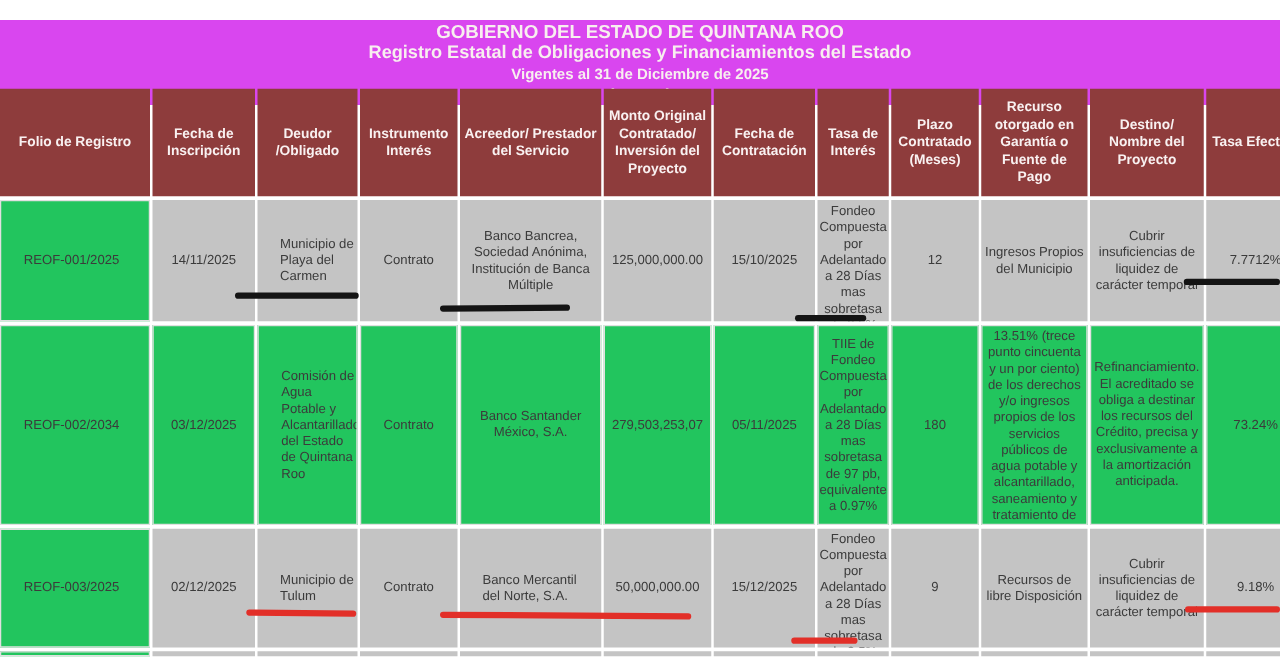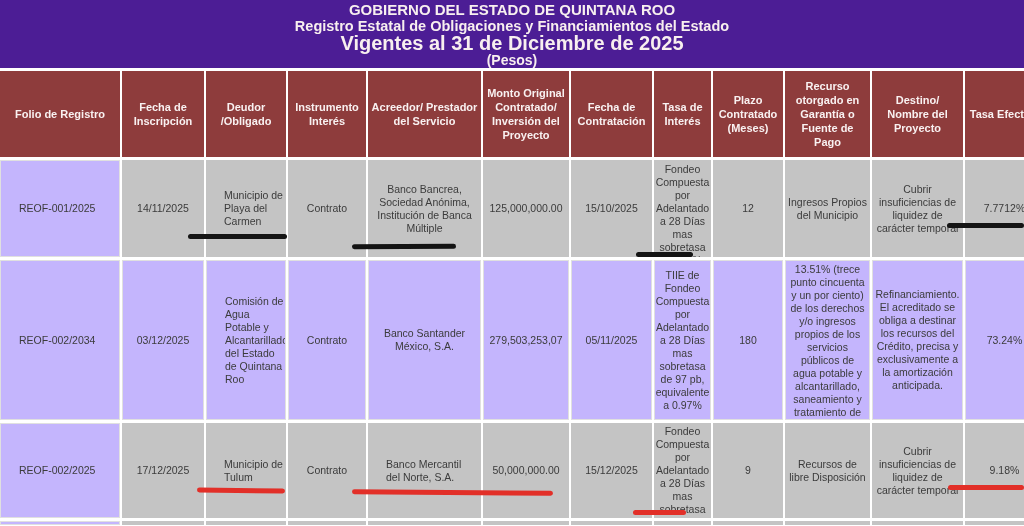--- a/index.html
+++ b/index.html
@@ -2,28 +2,28 @@
 <html><head>
 <meta charset="utf-8">
 <style>
   html,body{margin:0;padding:0;background:#ffffff;}
   .canvas{
     position:relative;width:1024px;height:526px;overflow:hidden;
     background:#ffffff;font-family:"Liberation Sans",sans-serif;
   }
   
   .title-band{
-    position:absolute;left:0;top:0;width:1024px;height:68px;
-    background:#4c1d95;color:#f8efef;
+    position:absolute;left:0;top:16px;width:1024px;height:68px;
+    background:#d946ef;color:#f8efef;
     display:flex;flex-direction:column;align-items:center;justify-content:center;
     text-align:center;font-weight:bold;
   }
   .title-band .t1{font-size:15px;line-height:17px;}
   .title-band .t2{font-size:14.5px;line-height:17px;}
-  .title-band .t3{font-size:20px;line-height:17px;}
+  .title-band .t3{font-size:12px;line-height:17px;}
   .title-band .t4{font-size:14px;line-height:16px;}
   
   .tbl{position:absolute;left:0;top:71px;width:1024px;}
   .row{display:flex;margin-bottom:3px;}
   .cell{
     box-sizing:border-box;margin-right:2px;flex:none;
     display:flex;align-items:center;justify-content:center;
     text-align:center;overflow:hidden;
     font-size:10.5px;line-height:13px;color:#3b3b3b;
     padding:2px 3px;
@@ -32,21 +32,21 @@
   .hrow{height:86px;}
   .hrow .cell{
     background:#8e3c3c;color:#f9f1f1;font-weight:bold;
     font-size:11px;line-height:14px;height:86px;
   }
   .r1{height:97px;} .r1 .cell{height:97px;}
   .r2{height:160px;} .r2 .cell{height:160px;}
   .r3{height:95px;} .r3 .cell{height:95px;}
   .rs{height:4px;margin-bottom:0;} .rs .cell{height:4px;padding:0;}
   .gray{background:#c4c4c4;}
-  .white{background:#c4b5fd;border:1px solid #e0e0e0;}
+  .white{background:#22c55e;border:1px solid #e0e0e0;}
   .al{justify-content:flex-start;text-align:left;padding-left:18px;}
   .vtop{align-items:flex-start;}
   
   .c1{width:120px}.c2{width:82px}.c3{width:80px}.c4{width:78px}
   .c5{width:113px}.c6{width:86px}.c7{width:81px}.c8{width:57px}
   .c9{width:70px}.c10{width:85px}.c11{width:91px}.c12{width:79px}
   
   .ann{position:absolute;height:5px;border-radius:3px;}
   .ann.black{background:#141414;}
   .ann.red{background:#e22f28;}
@@ -112,22 +112,22 @@
       <div class="cell c6 white">279,503,253,07</div>
       <div class="cell c7 white">05/11/2025</div>
       <div class="cell c8 white">TIIE de Fondeo Compuesta por Adelantado a 28 Días mas sobretasa de 97 pb, equivalente a 0.97%</div>
       <div class="cell c9 white">180</div>
       <div class="cell c10 white vtop">13.51% (trece punto cincuenta y un por ciento) de los derechos y/o ingresos propios de los servicios públicos de agua potable y alcantarillado, saneamiento y tratamiento de aguas residuales que reciba la</div>
       <div class="cell c11 white">Refinanciamiento. El acreditado se obliga a destinar los recursos del Crédito, precisa y exclusivamente a la amortización anticipada.</div>
       <div class="cell c12 white">73.24%</div>
     </div>
 
     <div class="row r3">
-      <div class="cell c1 white al">REOF-002/2025</div>
-      <div class="cell c2 gray">17/12/2025</div>
+      <div class="cell c1 white al">REOF-003/2025</div>
+      <div class="cell c2 gray">02/12/2025</div>
       <div class="cell c3 gray al">Municipio de Tulum</div>
       <div class="cell c4 gray">Contrato</div>
       <div class="cell c5 gray al">Banco Mercantil del Norte, S.A.</div>
       <div class="cell c6 gray">50,000,000.00</div>
       <div class="cell c7 gray">15/12/2025</div>
       <div class="cell c8 gray">TIIE de Fondeo Compuesta por Adelantado a 28 Días mas sobretasa de 2.5%</div>
       <div class="cell c9 gray">9</div>
       <div class="cell c10 gray">Recursos de libre Disposición</div>
       <div class="cell c11 gray">Cubrir insuficiencias de liquidez de carácter temporal</div>
       <div class="cell c12 gray">9.18%</div>

